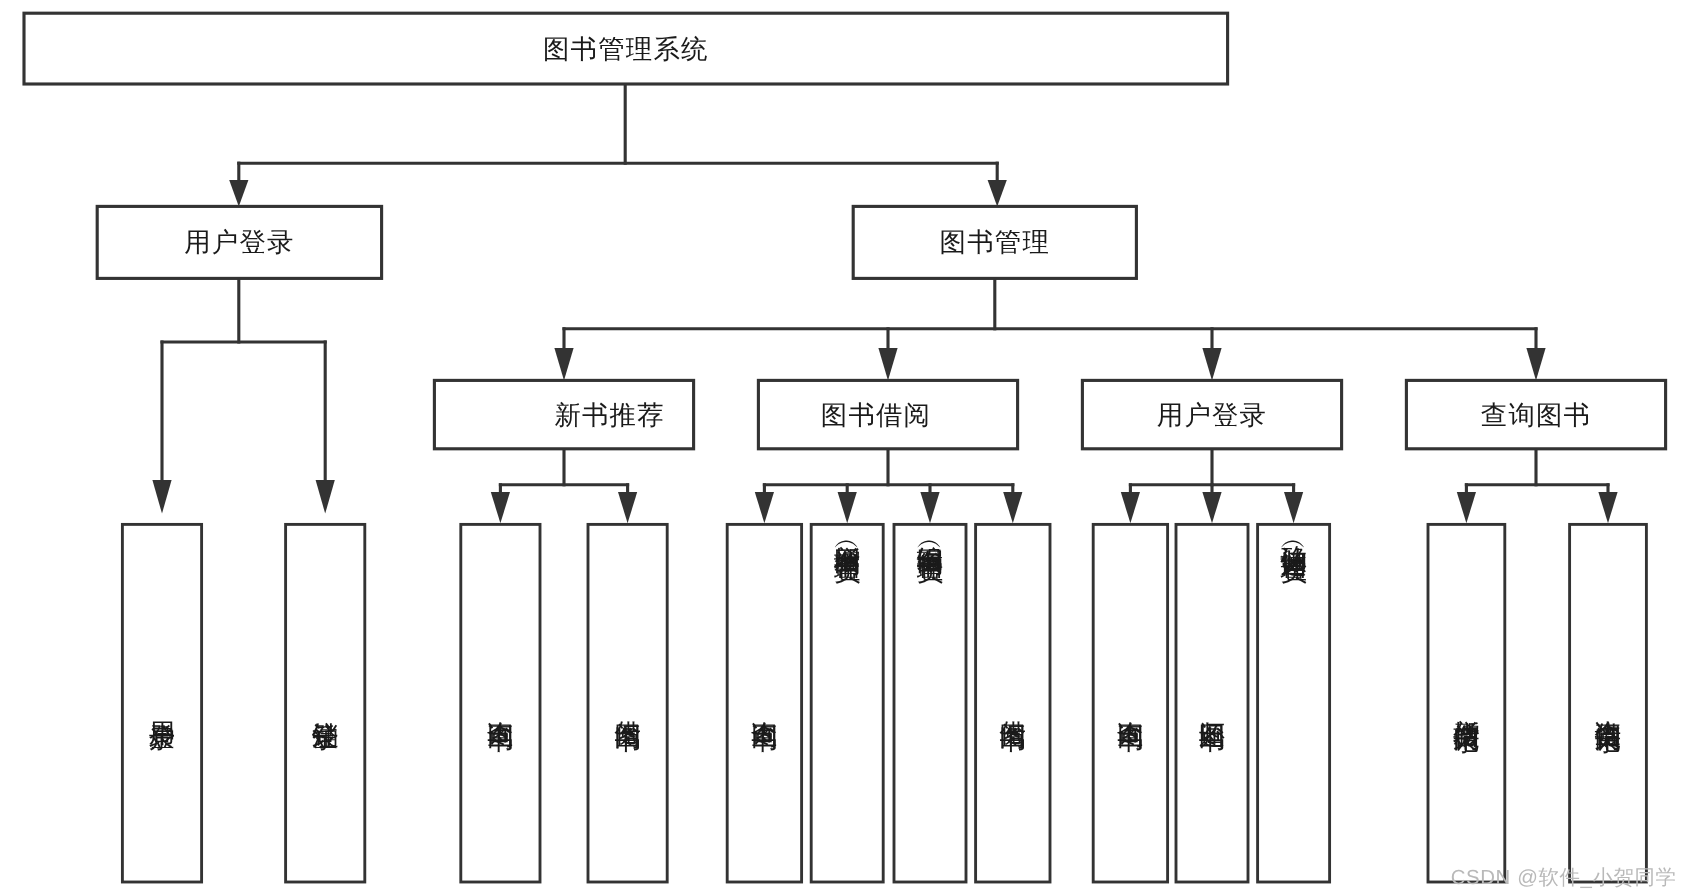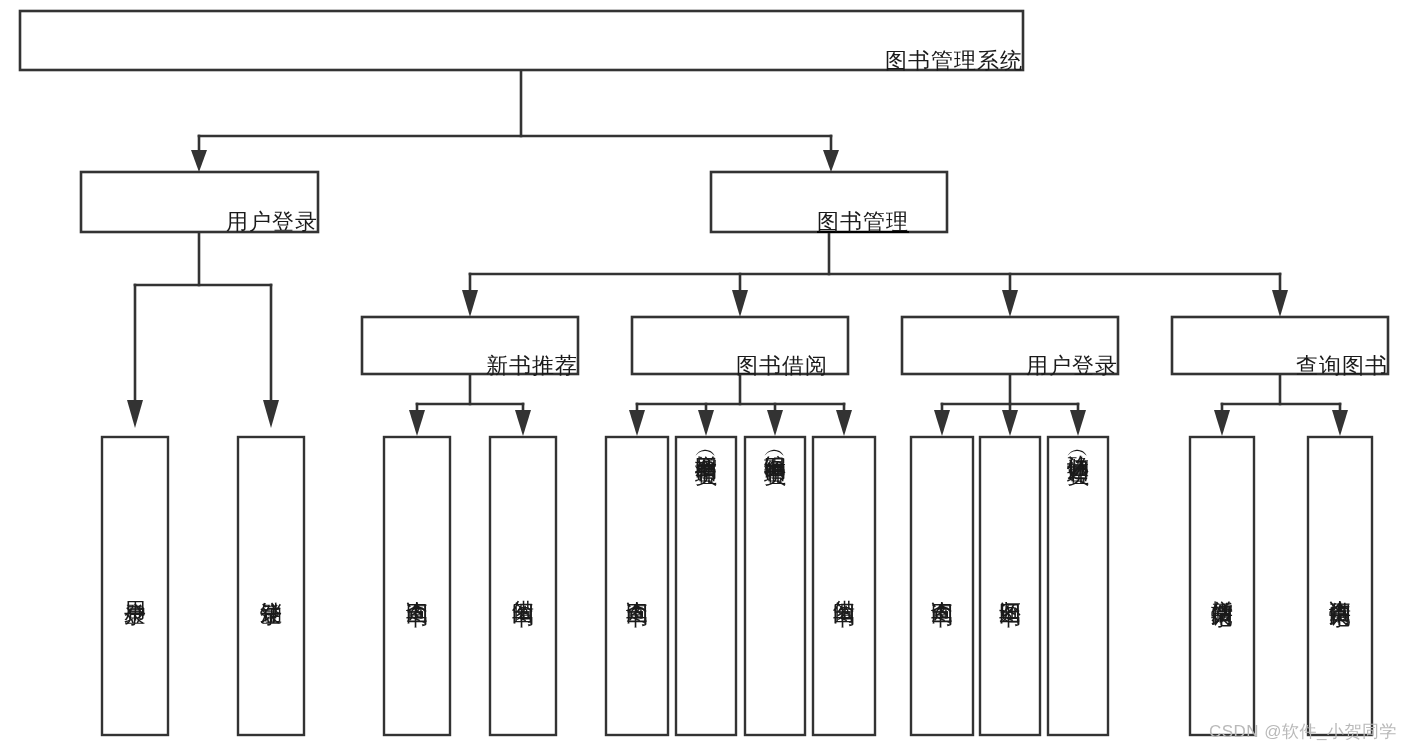--- a/index.html
+++ b/index.html
@@ -58,23 +58,22 @@
     font-size: 22px;
     line-height: 1;
     color: #1a1a1a;
     letter-spacing: 1.5px;
     white-space: nowrap;
   }
   .hlabel-wrap {
     position: absolute;
     display: flex;
     align-items: center;
-    justify-content: flex-end;
+    justify-content: center;
     pointer-events: none;
-    margin-top: 20px;
   }
   .hlabel-text {
     font-family: "Liberation Sans", "DejaVu Sans", sans-serif;
     font-size: 22px;
     color: #1a1a1a;
     letter-spacing: 1px;
     white-space: nowrap;
   }
   .watermark {
     position: absolute;
@@ -197,25 +196,25 @@
 
   </svg>
 
   <div class="hlabel-wrap" style="left:20px; top:11px; width:1003px; height:59px;">
     <span class="hlabel-text">图书管理系统</span>
   </div>
 
   <div class="hlabel-wrap" style="left:81px; top:172px; width:237px; height:60px;">
     <span class="hlabel-text">用户登录</span>
   </div>
-  <div class="hlabel-wrap" style="left:673px; top:172px; width:236px; height:60px;text-decoration:underline;">
+  <div class="hlabel-wrap" style="left:711px; top:172px; width:236px; height:60px;">
     <span class="hlabel-text">图书管理</span>
   </div>
 
-  <div class="hlabel-wrap" style="left:362px; top:317px; width:216px; height:57px;">
+  <div class="hlabel-wrap" style="left:362px; top:317px; width:216px; height:57px;padding-left:38px;">
     <span class="hlabel-text">新书推荐</span>
   </div>
   <div class="hlabel-wrap" style="left:632px; top:317px; width:196px; height:57px;">
     <span class="hlabel-text">图书借阅</span>
   </div>
   <div class="hlabel-wrap" style="left:902px; top:317px; width:216px; height:57px;">
     <span class="hlabel-text">用户登录</span>
   </div>
   <div class="hlabel-wrap" style="left:1172px; top:317px; width:216px; height:57px;">
     <span class="hlabel-text">查询图书</span>

